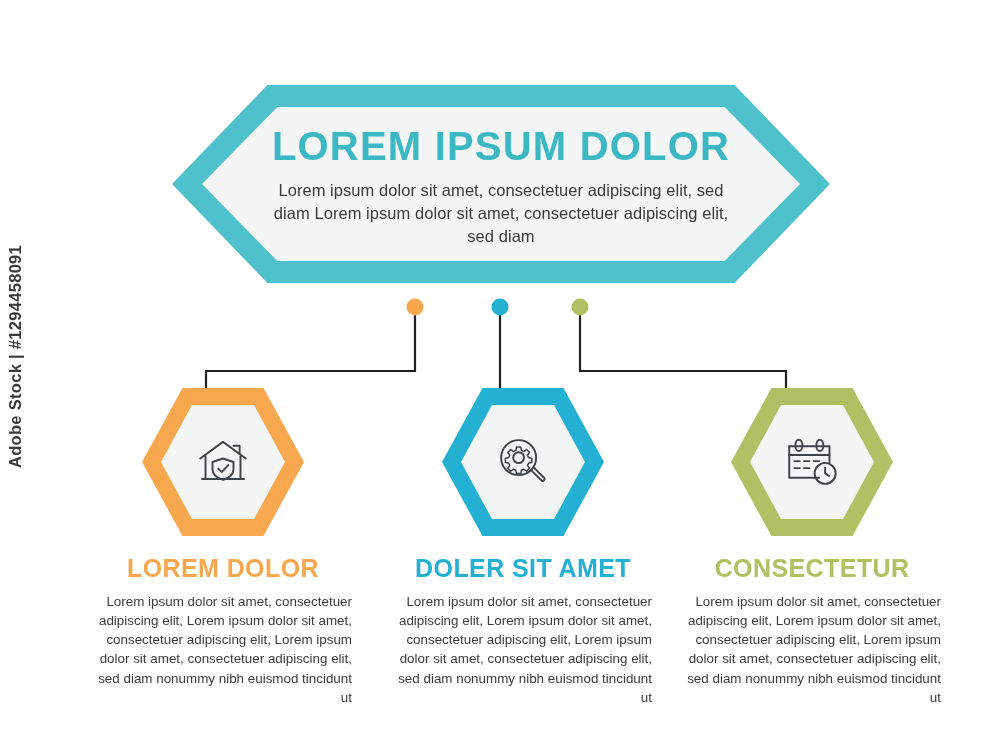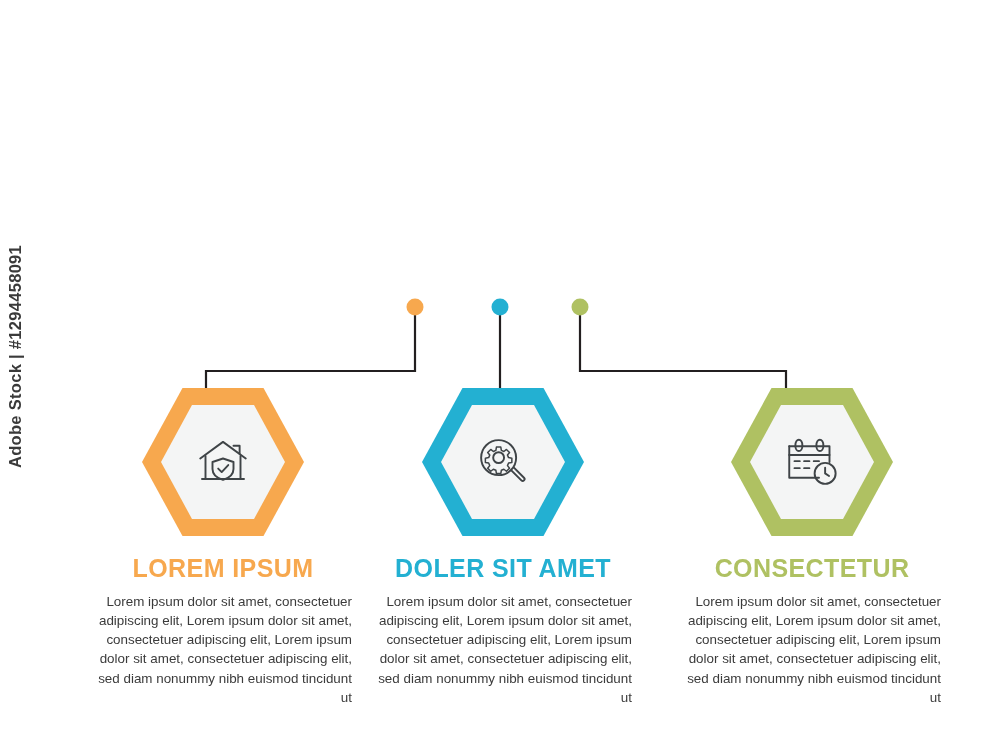--- a/index.html
+++ b/index.html
@@ -93,21 +93,21 @@
     height: 120px;
   }
 
   
   .col {
     position: absolute;
     top: 388px;
     width: 320px;
   }
   .col.c1 { left: 63px; }
-  .col.c2 { left: 343px; }
+  .col.c2 { left: 363px; }
   .col.c3 { left: 652px; }
 
   .hexwrap {
     position: relative;
     width: 162px;
     height: 148px;
     margin: 0 auto;
   }
   .hexwrap .hex-outer {
     position: absolute;
@@ -153,20 +153,28 @@
   .c2 .col-title { color: var(--c2, #23b0d2); }
   .c3 .col-title { color: var(--c3, #afc162); }
 </style>
 </head>
 <body style="background: rgb(255, 255, 255);">
 
 <div id="stage">
 
   <div id="watermark">Adobe Stock | #1294458091</div>
 
+  <div id="banner">
+    <div class="outer"></div>
+    <div class="inner" style="background: rgb(244, 245, 245);"></div>
+    <div class="content">
+      <div id="banner-title">LOREM IPSUM DOLOR</div>
+      <div id="banner-sub">Lorem ipsum dolor sit amet, consectetuer adipiscing elit, sed diam Lorem ipsum dolor sit amet, consectetuer adipiscing elit, sed diam</div>
+    </div>
+  </div>
 
   <svg id="connectors" viewBox="0 0 1000 120" width="1000" height="120">
 
     <path d="M415,26 L415,86 L206,86 L206,105" fill="none" stroke="#231f20" stroke-width="2.2"></path>
 
     <path d="M500,26 L500,110" fill="none" stroke="#231f20" stroke-width="2.2"></path>
 
     <path d="M580,26 L580,86 L786,86 L786,105" fill="none" stroke="#231f20" stroke-width="2.2"></path>
 
     <circle cx="415" cy="22" r="8.5" fill="#f7a84e"></circle>
@@ -182,21 +190,21 @@
         <g fill="none" stroke="#3f4447" stroke-width="2.2" stroke-linecap="round" stroke-linejoin="round">
           <path d="M6,28 L32,9 L58,28"></path>
           <path d="M44,13.5 L51,13.5 L51,22.5"></path>
           <path d="M12,25 L12,51 M52,25 L52,51"></path>
           <path d="M8,51.5 L56,51.5"></path>
           <path d="M32,28 L44,32 L44,40 C44,46.5 38.5,50.5 32,52.5 C25.5,50.5 20,46.5 20,40 L20,32 Z"></path>
           <path d="M26.5,39.5 L30.5,43.5 L38,35.5"></path>
         </g>
       </svg>
     </div>
-    <div class="col-title">LOREM IPSUM</div>
+    <div class="col-title">LOREM DOLOR</div>
     <div class="col-body">Lorem ipsum dolor sit amet, consectetuer adipiscing elit, Lorem ipsum dolor sit amet, consectetuer adipiscing elit, Lorem ipsum dolor sit amet, consectetuer adipiscing elit, sed diam nonummy nibh euismod tincidunt ut</div>
   </div>
 
   <div class="col c2">
     <div class="hexwrap">
       <div class="hex-outer" style="background:#23b0d2"></div>
       <div class="hex-inner" style="background: rgb(244, 245, 245);"></div>
       <svg class="icon" viewBox="0 0 64 64">
         <g fill="none" stroke="#3f4447" stroke-width="2.2" stroke-linecap="round" stroke-linejoin="round">
           <circle cx="27" cy="27" r="20"></circle>

